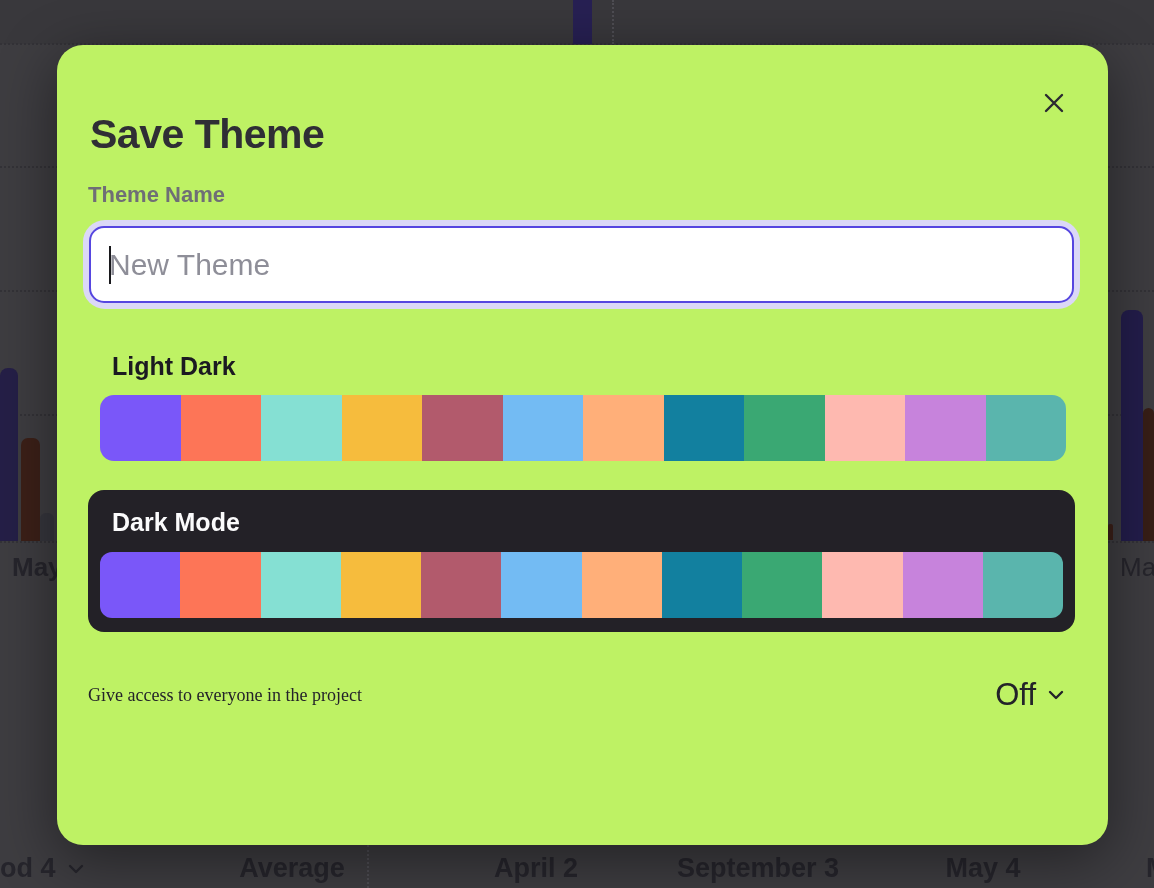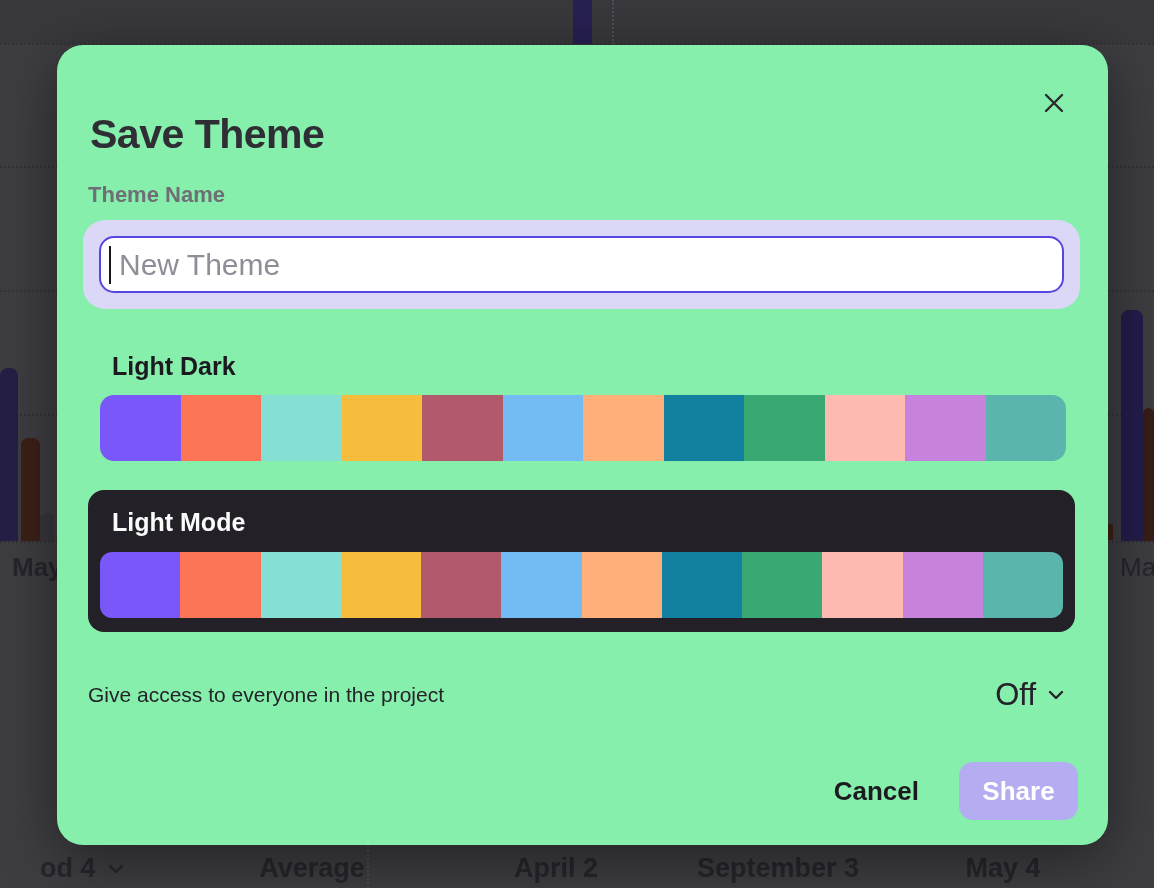--- a/index.html
+++ b/index.html
@@ -8,54 +8,54 @@
     background:#3e3d41;
     font-family:"Liberation Sans","DejaVu Sans",sans-serif;
     -webkit-font-smoothing:antialiased;
   }
   
   .bg-topstrip{position:absolute;left:0;top:0;width:1154px;height:44px;background:#39383c;}
   .bg-bar{position:absolute;}
   .gridline-h{position:absolute;left:0;width:1154px;height:0;border-top:2px dotted #333237;}
   .gridline-v{position:absolute;width:0;border-left:2px dotted #4e4d53;}
   .axis-label{position:absolute;color:#26252c;font-size:26px;font-weight:500;white-space:nowrap;}
-  .bottom-label{position:absolute;top:853px;color:#26252c;font-size:27px;font-weight:600;white-space:nowrap;display:flex;align-items:center;gap:12px;padding-left:40px;}
+  .bottom-label{position:absolute;top:853px;color:#26252c;font-size:27px;font-weight:600;white-space:nowrap;display:flex;align-items:center;gap:12px;}
   .bottom-label.center{transform:translateX(-50%);}
   .chev-small{width:16px;height:10px;display:inline-block;}
   
   .modal{
     position:absolute;left:57px;top:45px;width:1051px;height:800px;
-    background:#86efac;border-radius:26px;
+    background:#bef264;border-radius:26px;
     box-shadow:0 14px 60px rgba(0,0,0,.45);
   }
   .modal-title{position:absolute;left:33px;top:38px;font-size:41px;line-height:48px;font-weight:700;color:#2f2e35;letter-spacing:-0.5px;}
   .close-btn{position:absolute;left:975px;top:36px;width:44px;height:44px;display:flex;align-items:center;justify-content:center;cursor:pointer;background:none;border:none;padding:0;}
   .field-label{position:absolute;left:31px;top:137px;font-size:22px;font-weight:600;color:#6f6e76;}
   .input-ring{
     position:absolute;left:26px;top:175px;width:997px;height:89px;
-    background:#dbd8f7;border-radius:22px;box-sizing:border-box;padding:16px;
+    background:#dbd8f7;border-radius:22px;box-sizing:border-box;padding:6px;
   }
   .text-input{
     width:100%;height:100%;box-sizing:border-box;
     border:2px solid #5646e0;border-radius:15px;background:#fff;
     font-family:"Liberation Sans","DejaVu Sans",sans-serif;
     font-size:30px;color:#2a2930;padding:0 18px;outline:none;
   }
   .text-input::placeholder{color:#8e8e98;opacity:1;}
   .caret{position:absolute;left:26px;top:26px;width:2px;height:38px;background:#18181c;animation:blink 1.1s steps(1) infinite;}
   @keyframes blink{50%{opacity:0;}}
   .section-label-light{position:absolute;left:55px;top:307px;font-size:25px;font-weight:700;color:#1b1a21;}
   .swatch-strip{position:absolute;display:flex;overflow:hidden;}
   #light-strip{left:43px;top:350px;width:966px;height:66px;border-radius:14px;}
   .dark-card{position:absolute;left:31px;top:445px;width:987px;height:142px;background:#232127;border-radius:16px;}
   .dark-card-label{position:absolute;left:24px;top:18px;font-size:25px;font-weight:700;color:#fbfbfc;}
   #dark-strip{left:12px;top:62px;width:963px;height:66px;border-radius:12px;}
   .swatch{flex:1 1 0;}
   .access-row{position:absolute;left:31px;top:632px;width:998px;display:flex;align-items:center;justify-content:space-between;}
-  .access-label{font-size:21px;font-weight:400;color:#24232a;}
+  .access-label{font-size:18px;font-weight:400;color:#24232a;font-family:Liberation Serif, serif;}
   .access-select{display:flex;align-items:center;gap:12px;cursor:pointer;margin-right:22px;background:none;border:none;padding:0;}
   .access-value{font-size:31px;font-weight:500;color:#232329;font-family:inherit;}
   .footer{position:absolute;right:30px;top:717px;height:58px;display:flex;align-items:center;gap:40px;}
   .cancel-btn{font-size:26px;font-weight:600;color:#1b1a20;background:none;border:none;padding:0;cursor:pointer;font-family:inherit;}
   .share-btn{
     width:119px;height:58px;border:none;border-radius:14px;background:#b5adf1;
     color:#ffffff;font-size:26px;font-weight:600;cursor:default;font-family:inherit;
   }
 </style>
 </head>
@@ -132,21 +132,21 @@
       <div class="swatch" style="background: rgb(115, 187, 243);"></div>
       <div class="swatch" style="background: rgb(255, 175, 121);"></div>
       <div class="swatch" style="background: rgb(18, 128, 159);"></div>
       <div class="swatch" style="background: rgb(58, 168, 115);"></div>
       <div class="swatch" style="background: rgb(254, 185, 176);"></div>
       <div class="swatch" style="background: rgb(199, 131, 220);"></div>
       <div class="swatch" style="background: rgb(90, 181, 173);"></div>
     </div>
 
   <div class="dark-card">
-    <div class="dark-card-label">Light Mode</div>
+    <div class="dark-card-label">Dark Mode</div>
     <div class="swatch-strip" id="dark-strip">
         <div class="swatch" style="background: rgb(122, 87, 249);"></div>
         <div class="swatch" style="background: rgb(253, 117, 87);"></div>
         <div class="swatch" style="background: rgb(133, 224, 211);"></div>
         <div class="swatch" style="background: rgb(246, 188, 61);"></div>
         <div class="swatch" style="background: rgb(178, 90, 108);"></div>
         <div class="swatch" style="background: rgb(115, 187, 243);"></div>
         <div class="swatch" style="background: rgb(255, 175, 121);"></div>
         <div class="swatch" style="background: rgb(18, 128, 159);"></div>
         <div class="swatch" style="background: rgb(58, 168, 115);"></div>
@@ -159,18 +159,14 @@
   <div class="access-row">
     <span class="access-label">Give access to everyone in the project</span>
     <button class="access-select">
       <span class="access-value">Off</span>
       <svg class="chev-small" viewBox="0 0 16 10">
         <path d="M2 2 L8 8 L14 2" stroke="#232329" stroke-width="2.4" fill="none" stroke-linecap="round" stroke-linejoin="round"></path>
       </svg>
     </button>
   </div>
 
-  <div class="footer">
-    <button class="cancel-btn">Cancel</button>
-    <button class="share-btn">Share</button>
-  </div>
 
 </div>
 
 </body></html>

